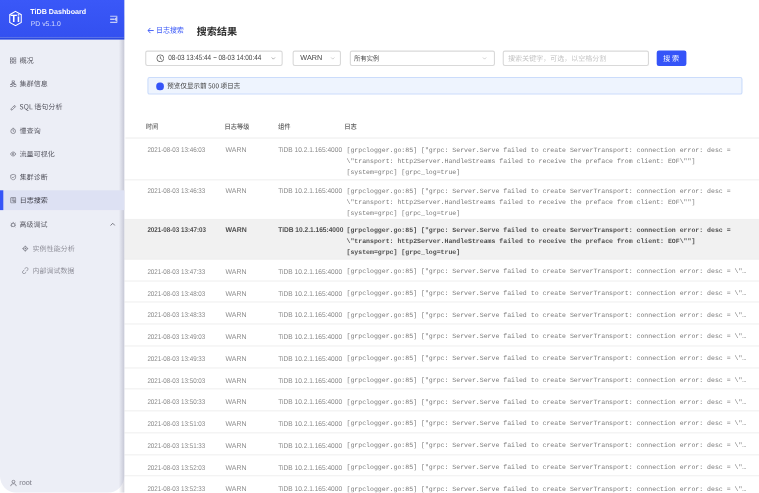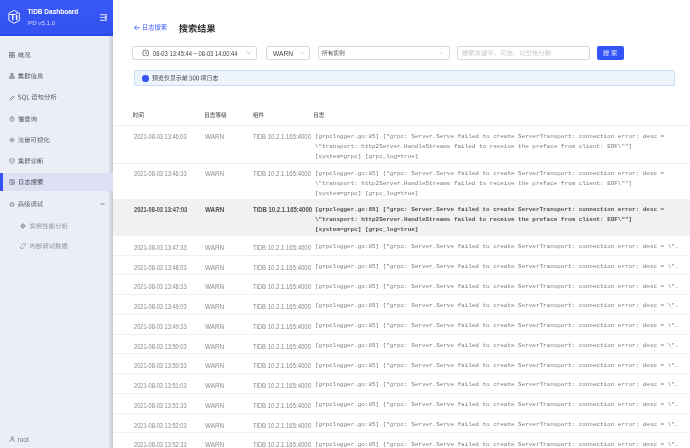--- a/index.html
+++ b/index.html
@@ -32,21 +32,21 @@
   font-size:5.95px; line-height:10px; color:#7b7b7b; white-space:pre; }
 .row3 .c-time,.row3 .c-warn,.row3 .c-comp { top:6.6px; }
 .row3 .c-log { top:5.8px; }
 .rows .c-time,.rows .c-warn,.rows .c-comp { top:8px; }
 .rows .c-log { top:7.2px; line-height:8px; }
 .selrow { background:#f1f1f1; }
 .selrow .c-time,.selrow .c-warn,.selrow .c-comp,.selrow .c-log { font-weight:bold; color:#4f4f4f; }
 
 
 #sider { position:absolute; left:0; top:0; width:113px; height:448px;
-  background:#eceef6; }
+  background:#eceef6;border-radius:15px; }
 #sider-shadow { position:absolute; right:0; top:0; width:5px; height:448px;
   background:linear-gradient(to right, rgba(0,0,0,0), rgba(100,100,130,0.28)); }
 #shead { position:absolute; left:0; top:0; width:113px; height:36px;
   background:linear-gradient(#3a58f8, #3350f0); border-bottom:2px solid #2b49e0; }
 #logo { position:absolute; left:8.2px; top:8.6px; width:12.2px; height:15.7px; }
 #shead .t1 { position:absolute; left:27.5px; top:7.6px; font-size:6.5px; font-weight:bold;
   color:#fff; white-space:nowrap; }
 #shead .t2 { position:absolute; left:28px; top:18.7px; font-size:6.2px; color:rgba(255,255,255,0.78); }
 #collapse { position:absolute; left:100px; top:14px; width:6.8px; height:7px; }
 

